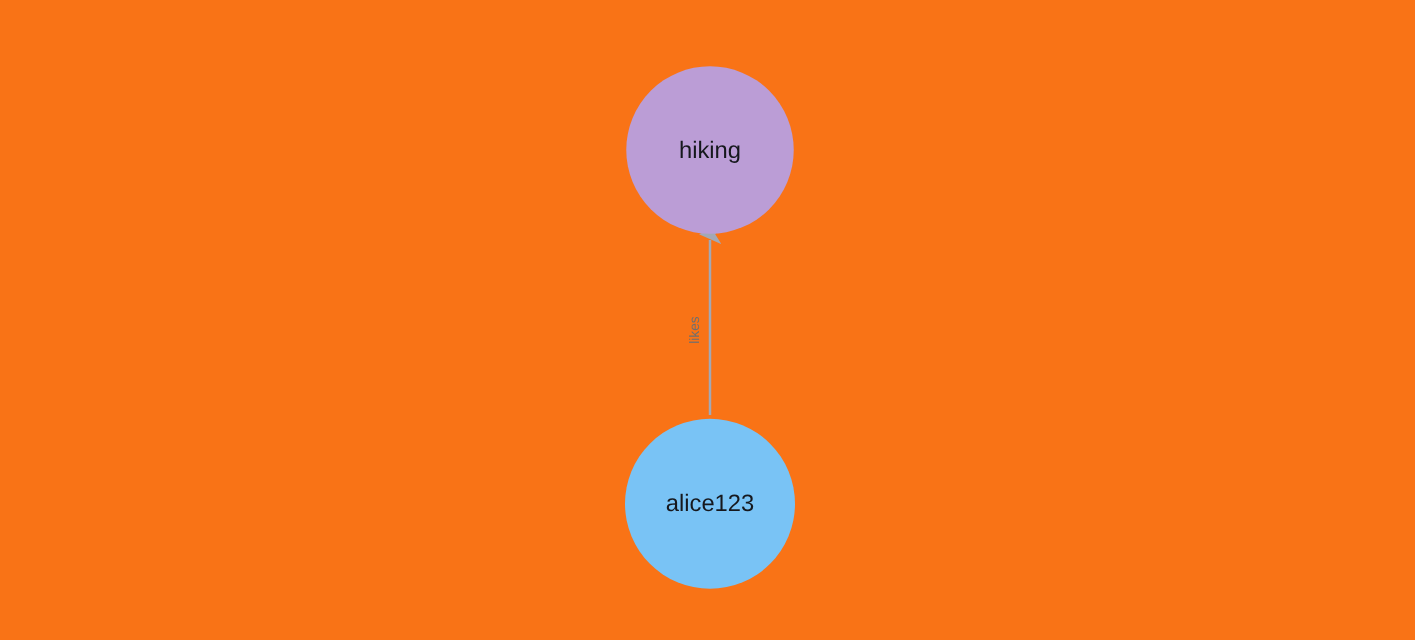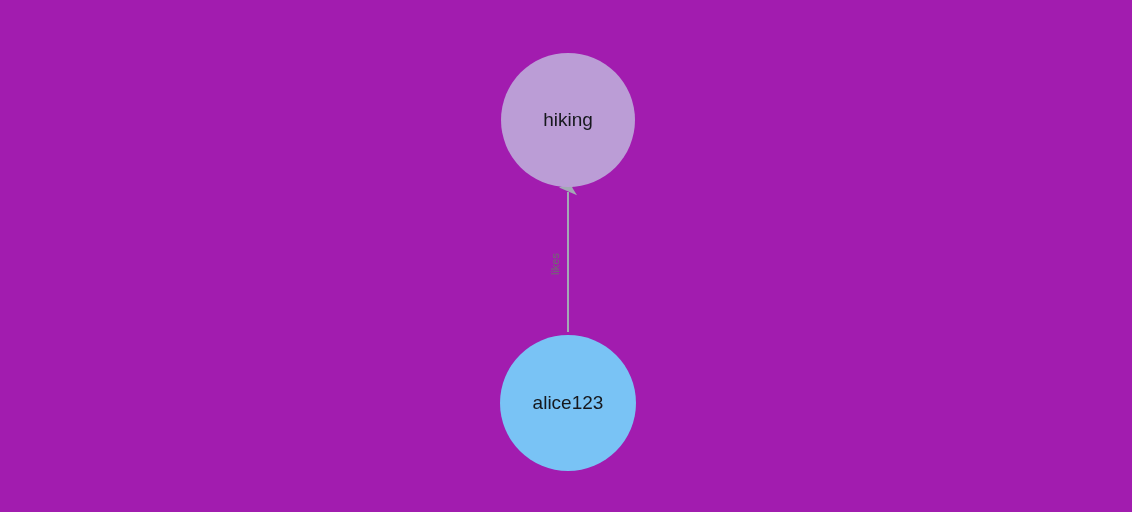--- a/index.html
+++ b/index.html
@@ -45,21 +45,21 @@
     font-family: "Liberation Sans", sans-serif;
     font-size: 11px;
     fill: #6f6f6f;
     text-anchor: middle;
     dominant-baseline: middle;
   }
 </style>
 </head>
 <body style="width: 1132px; height: 512px;">
 
-<div id="canvas" style="width: 1132px; height: 512px; background: #a21caf;">
+<div id="canvas" style="width: 1132px; height: 512px; background: #f97316;">
   <svg id="graph-svg" viewBox="0 0 1132 512" xmlns="http://www.w3.org/2000/svg" style="width: 1132px; height: 512px;">
 
     <defs>
       <marker id="arrow-up" markerWidth="9" markerHeight="9" refX="2.2" refY="4.5" orient="auto" markerUnits="strokeWidth">
         <path d="M 0.6 9 L 4.5 0 L 8.4 9 L 4.5 6.6 Z" fill="#a3a8b5"></path>
       </marker>
     </defs>
 
     <g>
       <line class="edge-line" x1="568" y1="332" x2="568" y2="192" stroke="#a3a8b5" marker-end="url(#arrow-up)"></line>

